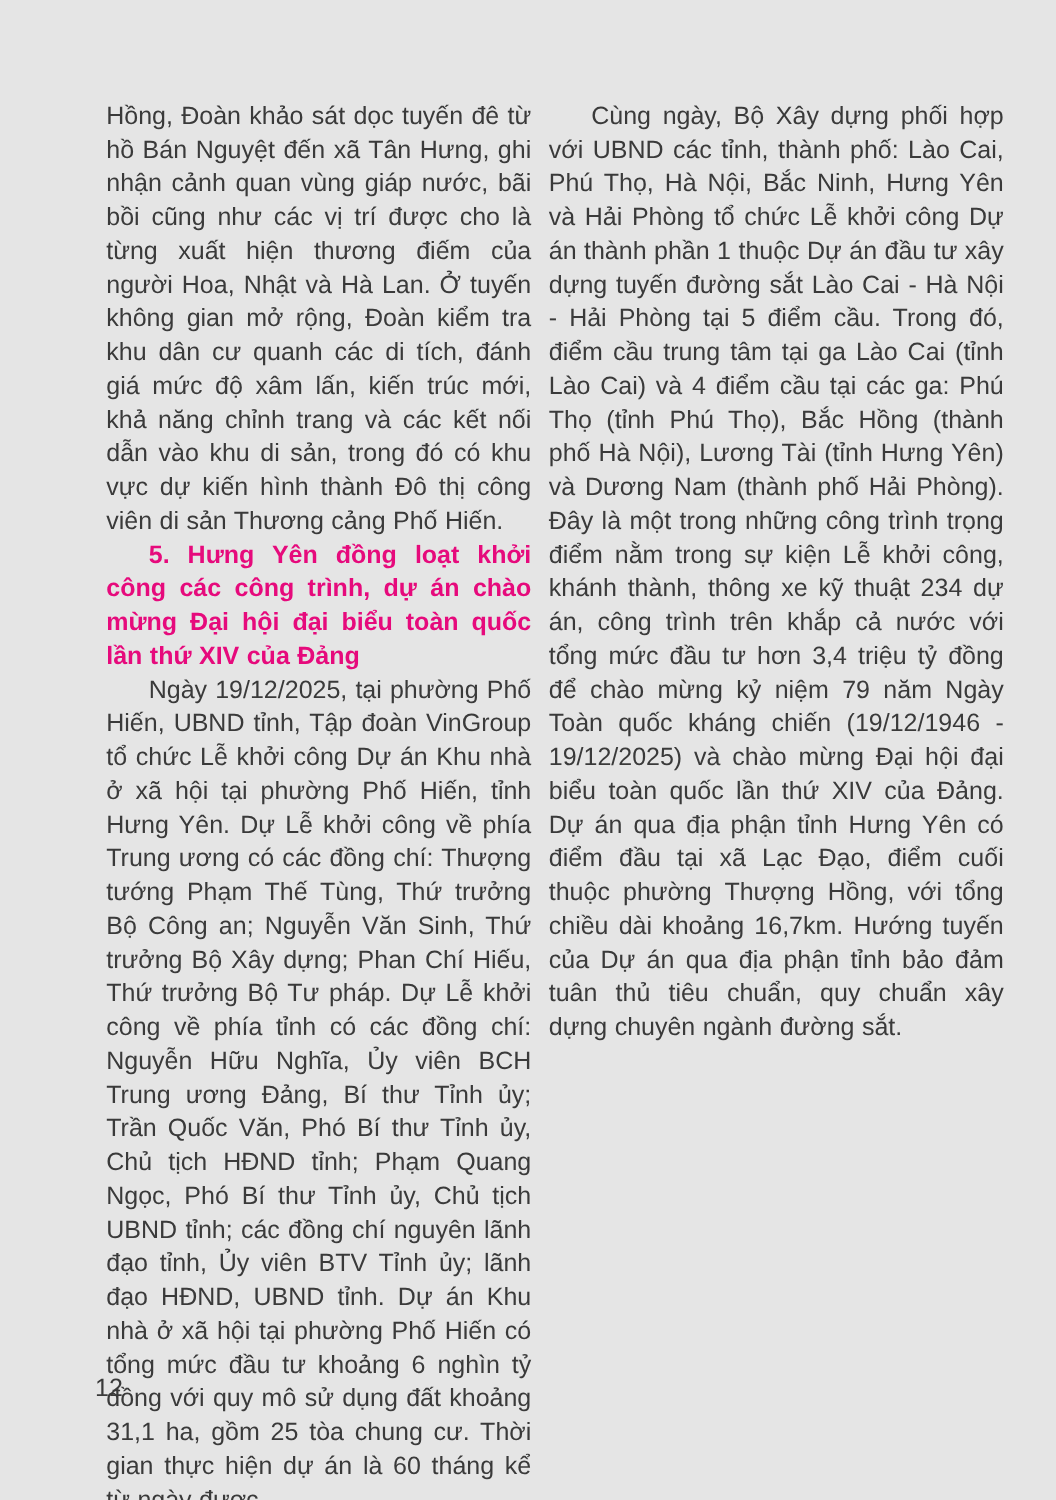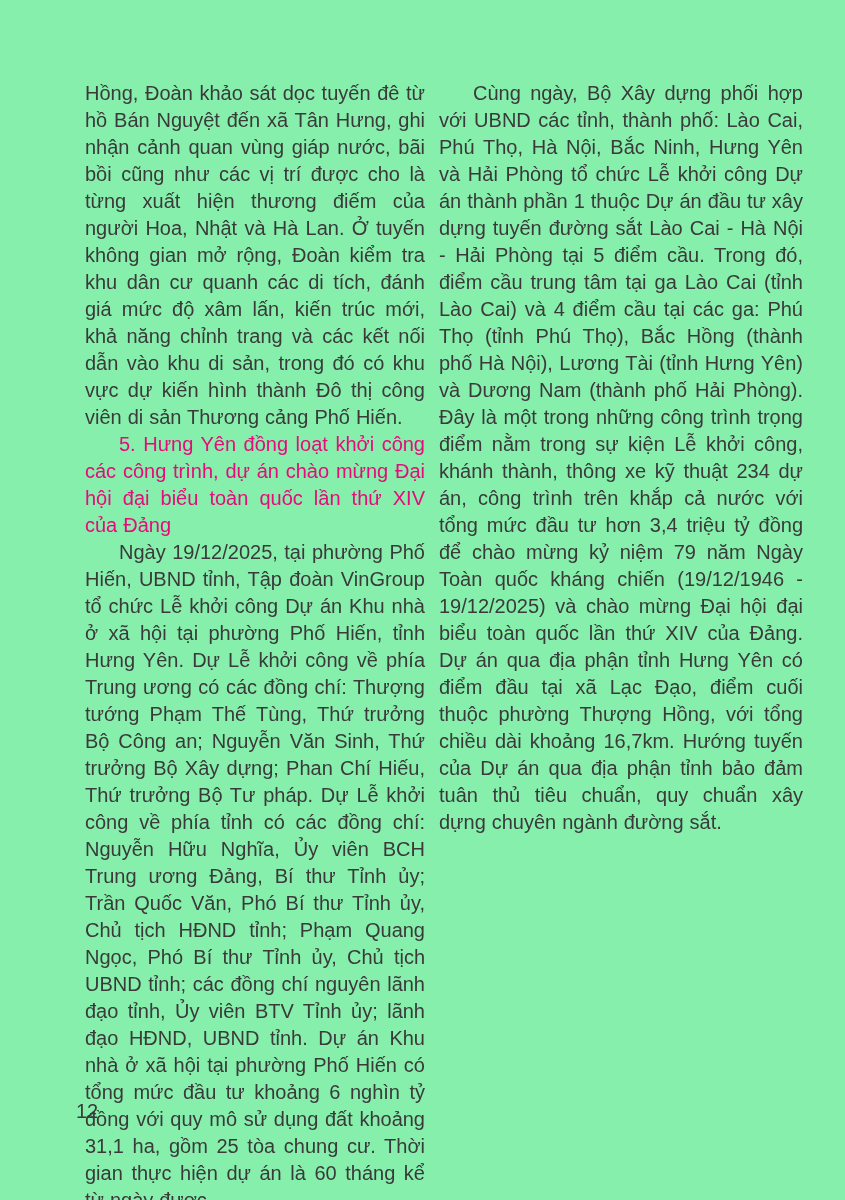--- a/index.html
+++ b/index.html
@@ -34,37 +34,37 @@
     line-height: 27px;
     text-align: justify;
     color: var(--text-color);
     word-spacing: 0.02em;
   }
   p.para.indent {
     text-indent: 34px;
   }
   p.para.heading {
     color: var(--accent-color);
-    font-weight: normal;
+    font-weight: bold;
     text-indent: 34px;
   }
   .page-number {
     position: absolute;
     left: 76px;
     top: 1098px;
     font-size: 20px;
     line-height: 27px;
     color: var(--text-color);
     text-align: center;
   }
 </style>
 </head>
 <body>
 
-<div class="page" style="--text-color: #3a3a3a; --accent-color: #e60a7c; background: #86efac;">
+<div class="page" style="--text-color: #3a3a3a; --accent-color: #e60a7c; background: #e5e5e5;">
   <div class="columns">
 
     <div class="col col-left">
       <p class="para">Hồng, Đoàn khảo sát dọc tuyến đê từ hồ Bán Nguyệt đến xã Tân Hưng, ghi nhận cảnh quan vùng giáp nước, bãi bồi cũng như các vị trí được cho là từng xuất hiện thương điếm của người Hoa, Nhật và Hà Lan. Ở tuyến không gian mở rộng, Đoàn kiểm tra khu dân cư quanh các di tích, đánh giá mức độ xâm lấn, kiến trúc mới, khả năng chỉnh trang và các kết nối dẫn vào khu di sản, trong đó có khu vực dự kiến hình thành Đô thị công viên di sản Thương cảng Phố Hiến.</p>
       <p class="para heading">5. Hưng Yên đồng loạt khởi công các công trình, dự án chào mừng Đại hội đại biểu toàn quốc lần thứ XIV của Đảng</p>
       <p class="para indent">Ngày 19/12/2025, tại phường Phố Hiến, UBND tỉnh, Tập đoàn VinGroup tổ chức Lễ khởi công Dự án Khu nhà ở xã hội tại phường Phố Hiến, tỉnh Hưng Yên. Dự Lễ khởi công về phía Trung ương có các đồng chí: Thượng tướng Phạm Thế Tùng, Thứ trưởng Bộ Công an; Nguyễn Văn Sinh, Thứ trưởng Bộ Xây dựng; Phan Chí Hiếu, Thứ trưởng Bộ Tư pháp. Dự Lễ khởi công về phía tỉnh có các đồng chí: Nguyễn Hữu Nghĩa, Ủy viên BCH Trung ương Đảng, Bí thư Tỉnh ủy; Trần Quốc Văn, Phó Bí thư Tỉnh ủy, Chủ tịch HĐND tỉnh; Phạm Quang Ngọc, Phó Bí thư Tỉnh ủy, Chủ tịch UBND tỉnh; các đồng chí nguyên lãnh đạo tỉnh, Ủy viên BTV Tỉnh ủy; lãnh đạo HĐND, UBND tỉnh. Dự án Khu nhà ở xã hội tại phường Phố Hiến có tổng mức đầu tư khoảng 6 nghìn tỷ đồng với quy mô sử dụng đất khoảng 31,1 ha, gồm 25 tòa chung cư. Thời gian thực hiện dự án là 60 tháng kể từ ngày được</p>
     </div>
 
     <div class="col col-right">
       <p class="para indent">Cùng ngày, Bộ Xây dựng phối hợp với UBND các tỉnh, thành phố: Lào Cai, Phú Thọ, Hà Nội, Bắc Ninh, Hưng Yên và Hải Phòng tổ chức Lễ khởi công Dự án thành phần 1 thuộc Dự án đầu tư xây dựng tuyến đường sắt Lào Cai - Hà Nội - Hải Phòng tại 5 điểm cầu. Trong đó, điểm cầu trung tâm tại ga Lào Cai (tỉnh Lào Cai) và 4 điểm cầu tại các ga: Phú Thọ (tỉnh Phú Thọ), Bắc Hồng (thành phố Hà Nội), Lương Tài (tỉnh Hưng Yên) và Dương Nam (thành phố Hải Phòng). Đây là một trong những công trình trọng điểm nằm trong sự kiện Lễ khởi công, khánh thành, thông xe kỹ thuật 234 dự án, công trình trên khắp cả nước với tổng mức đầu tư hơn 3,4 triệu tỷ đồng để chào mừng kỷ niệm 79 năm Ngày Toàn quốc kháng chiến (19/12/1946 - 19/12/2025) và chào mừng Đại hội đại biểu toàn quốc lần thứ XIV của Đảng. Dự án qua địa phận tỉnh Hưng Yên có điểm đầu tại xã Lạc Đạo, điểm cuối thuộc phường Thượng Hồng, với tổng chiều dài khoảng 16,7km. Hướng tuyến của Dự án qua địa phận tỉnh bảo đảm tuân thủ tiêu chuẩn, quy chuẩn xây dựng chuyên ngành đường sắt.</p>

